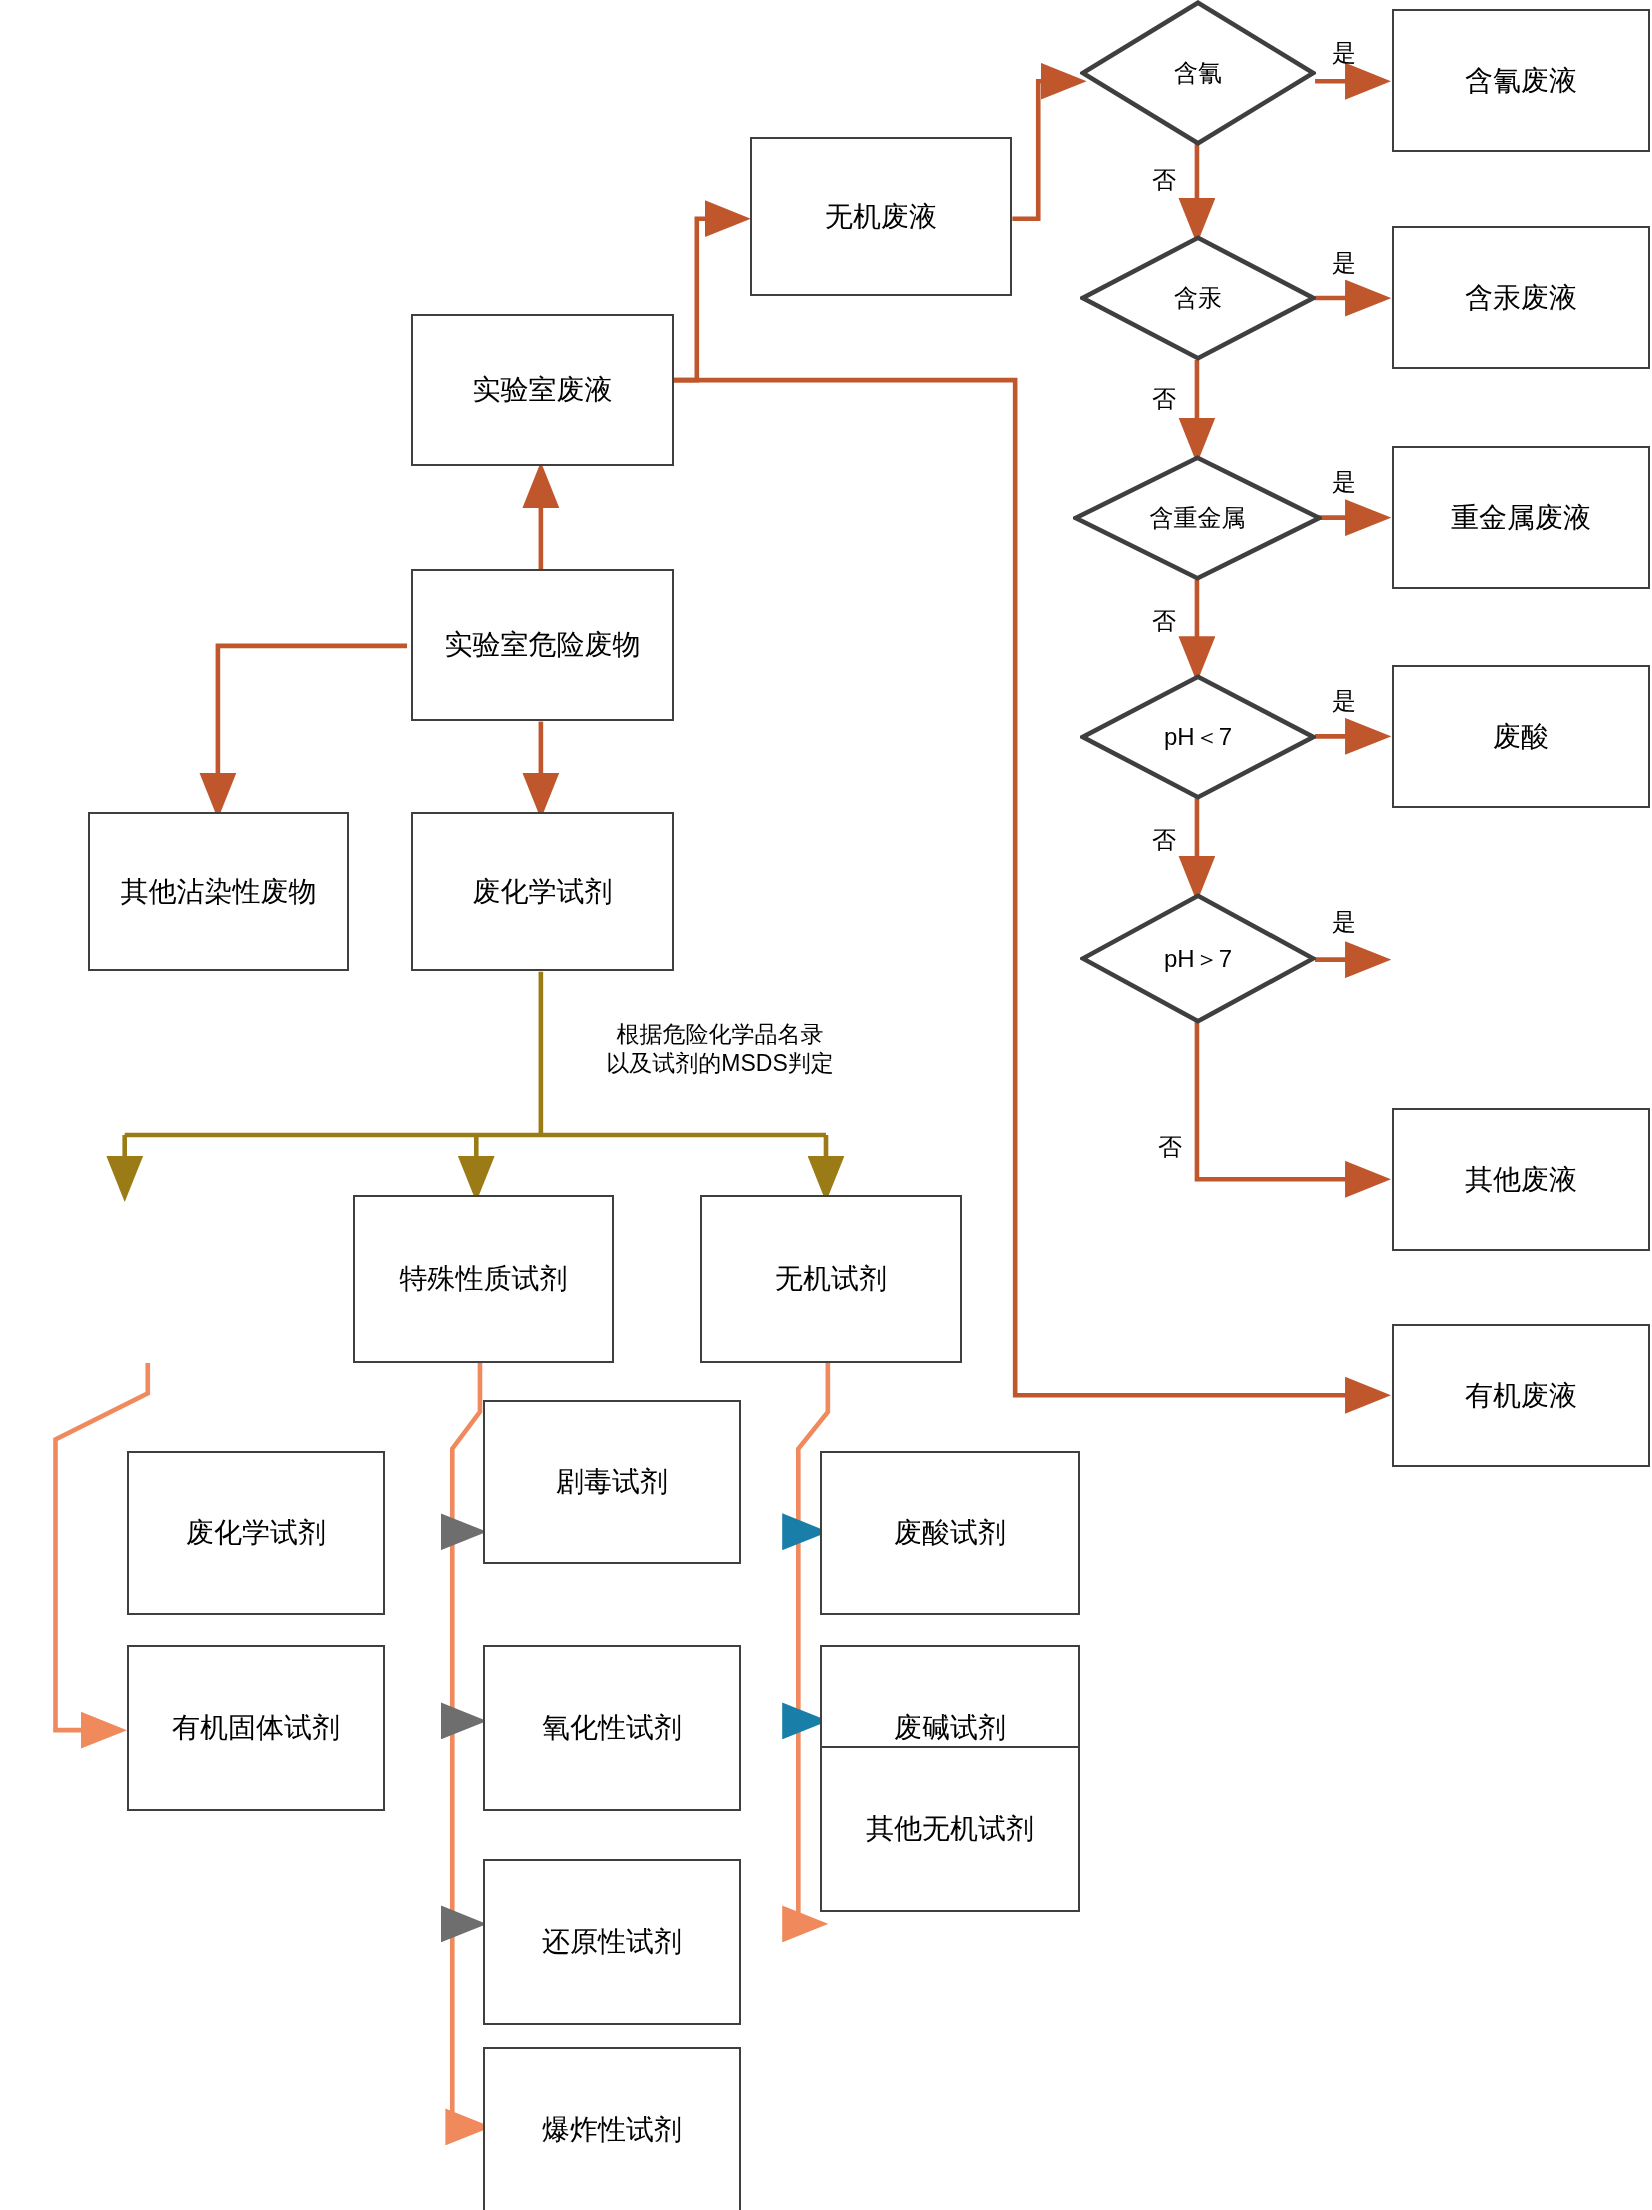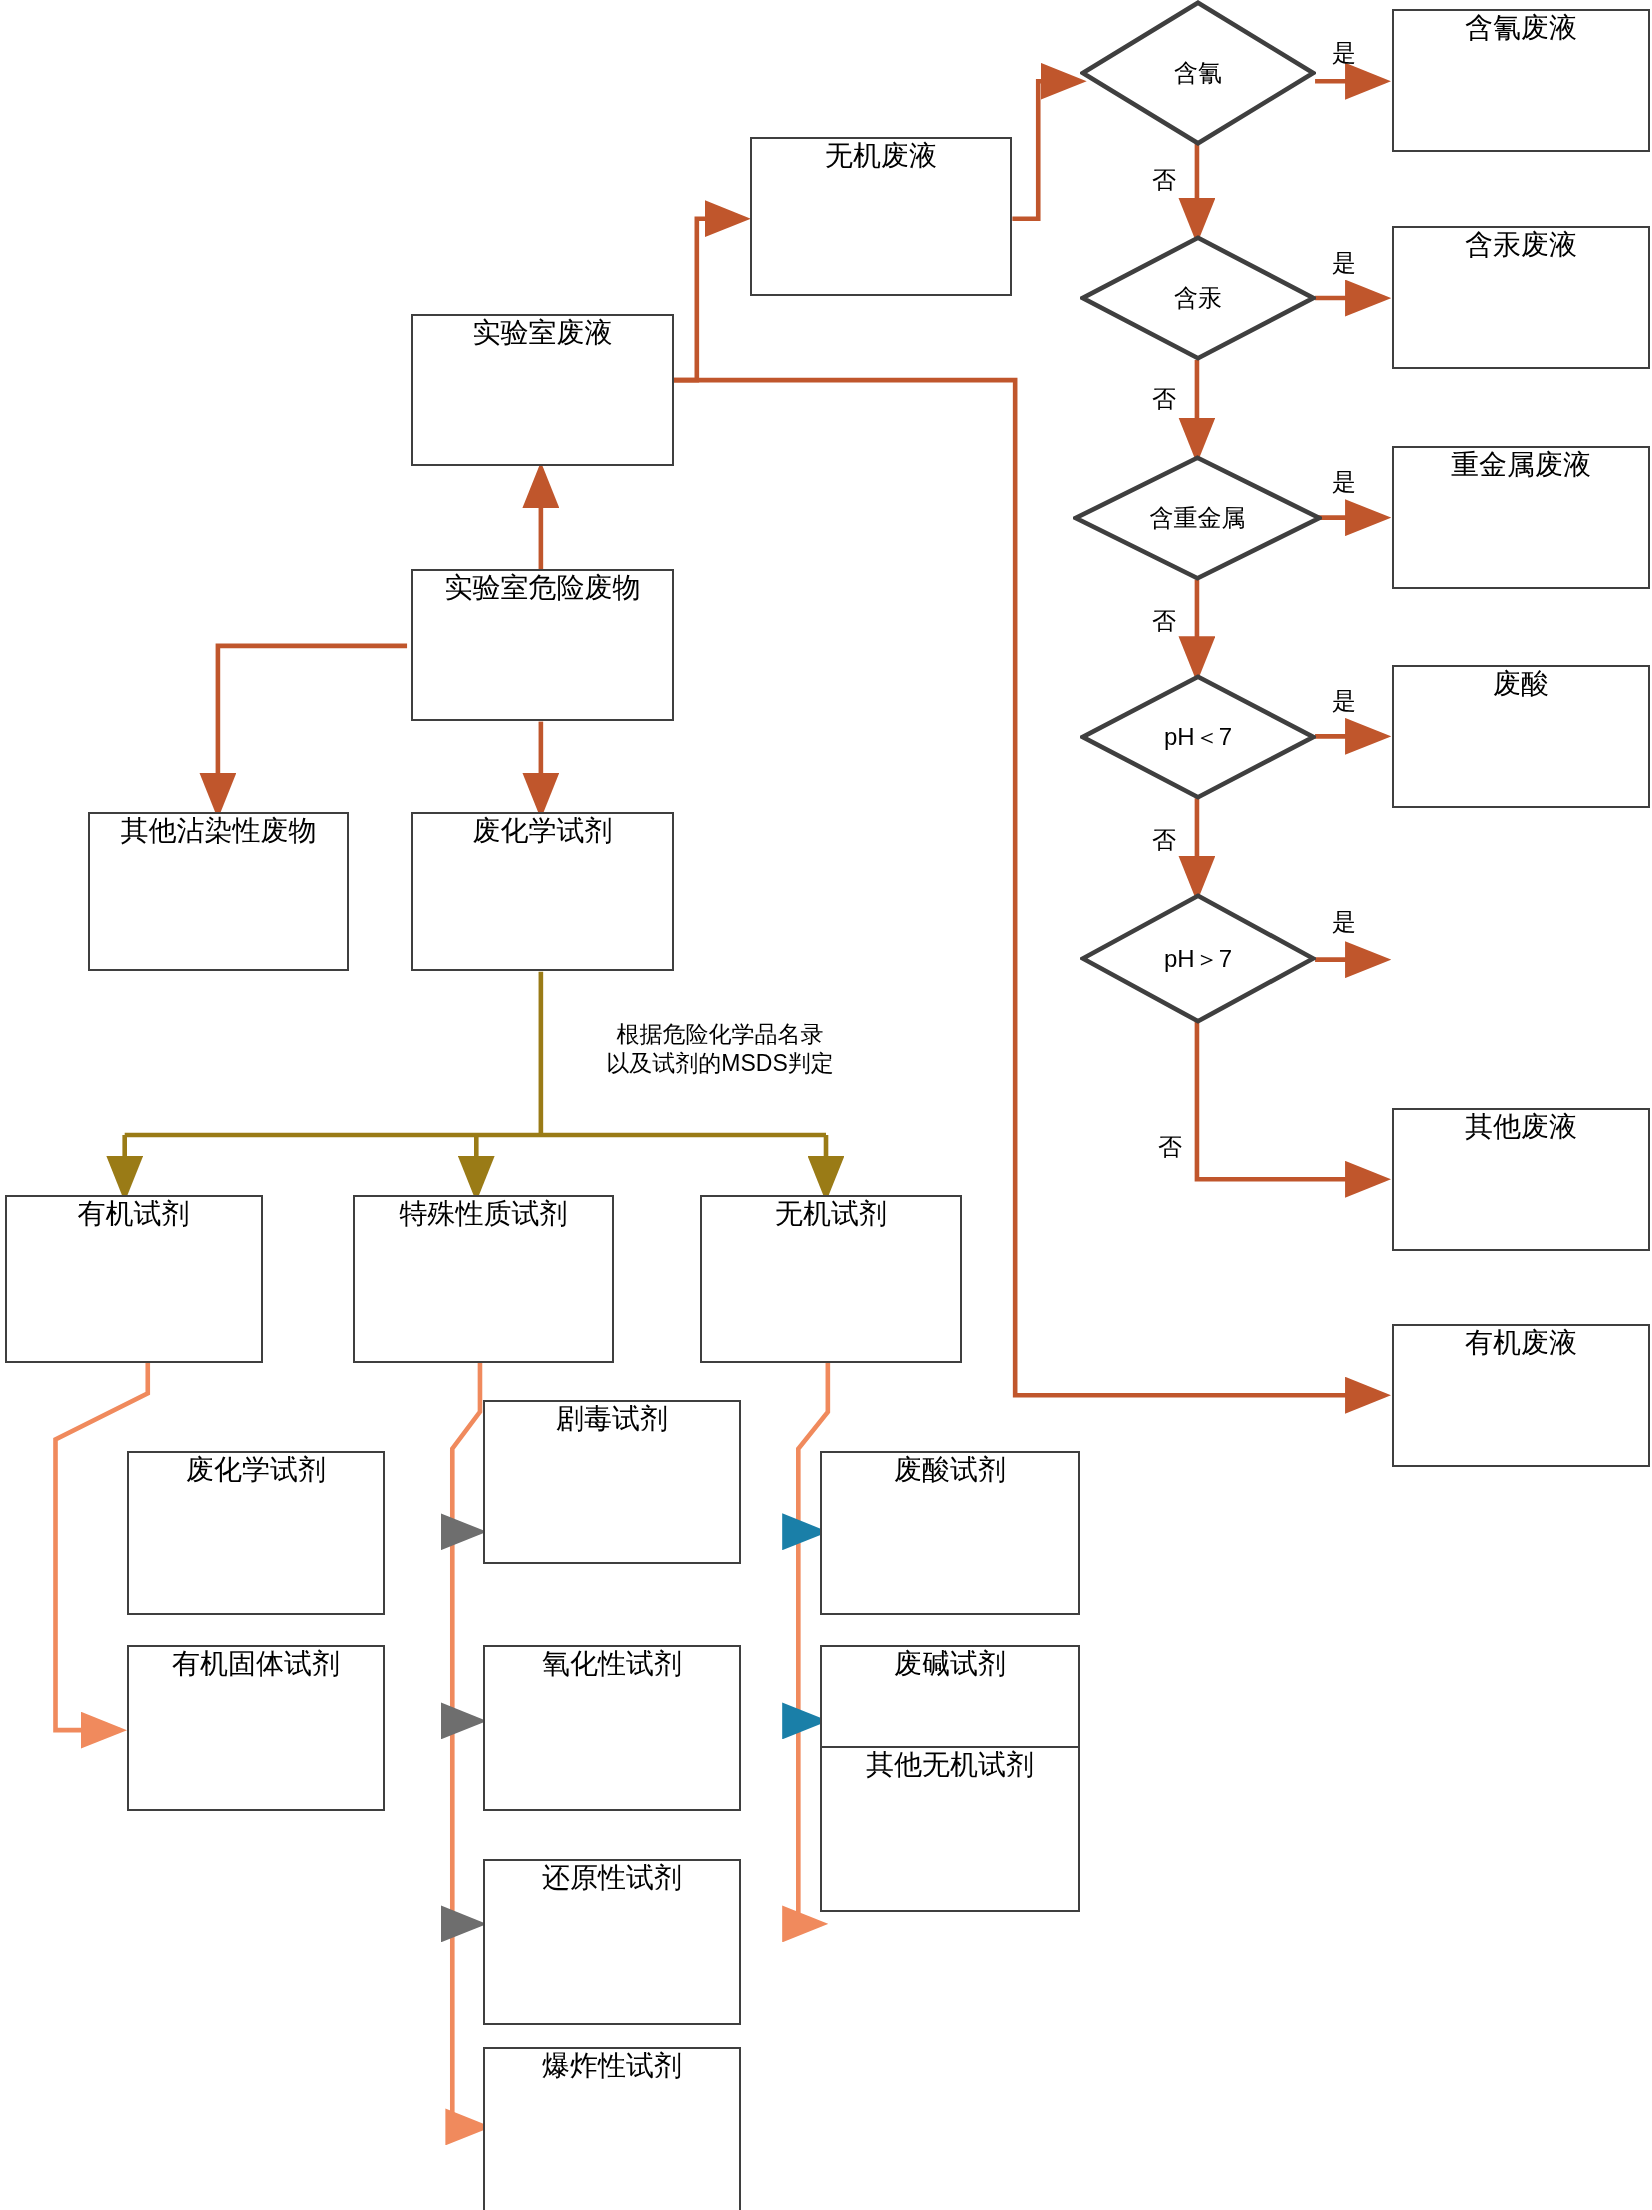--- a/index.html
+++ b/index.html
@@ -22,21 +22,21 @@
     left: 0;
     top: 0;
     width: 1652px;
     height: 2210px;
     pointer-events: none;
   }
   .node {
     position: absolute;
     box-sizing: border-box;
     display: flex;
-    align-items: flex-start;
+    align-items: center;
     justify-content: center;
     text-align: center;
     color: #000000;
     background: #ffffff;
   }
   .box {
     border: 2.8px solid #3f3f3f;
     font-size: 28px;
     line-height: 1.2;
   }
@@ -170,23 +170,20 @@
     <span>废化学试剂</span>
   </div>
 
   <div class="node box" style="left:750px; top:137px; width:262px; height:159px;">
     <span>无机废液</span>
   </div>
 
   <div class="note" style="left:554px; top:1020px; width:332px;">根据危险化学品名录
 以及试剂的MSDS判定</div>
 
-  <div class="node box" style="left:4.6px; top:1195px; width:258px; height:168px;">
-    <span>有机试剂</span>
-  </div>
 
   <div class="node box" style="left:353px; top:1195px; width:261px; height:168px;">
     <span>特殊性质试剂</span>
   </div>
 
   <div class="node box" style="left:700px; top:1195px; width:262px; height:168px;">
     <span>无机试剂</span>
   </div>
 
   <div class="node box" style="left:127px; top:1451px; width:258px; height:164px;">

